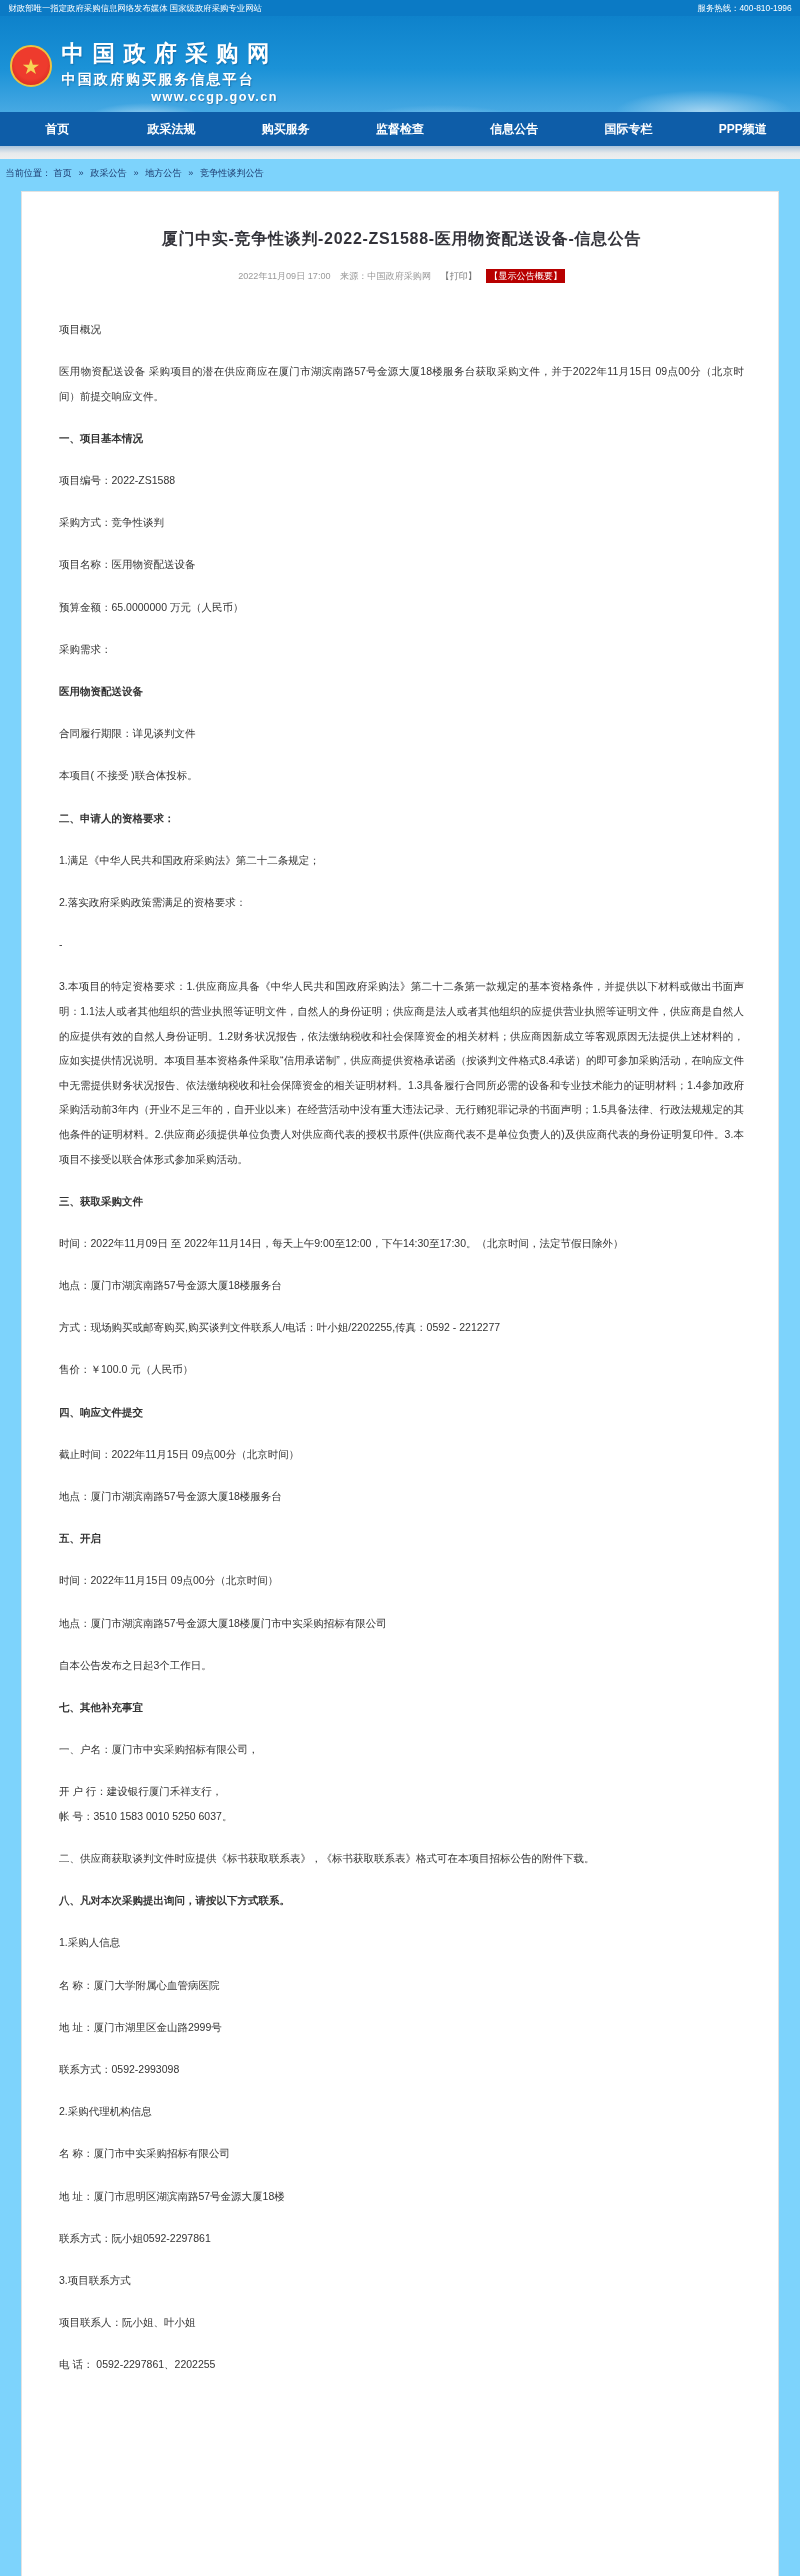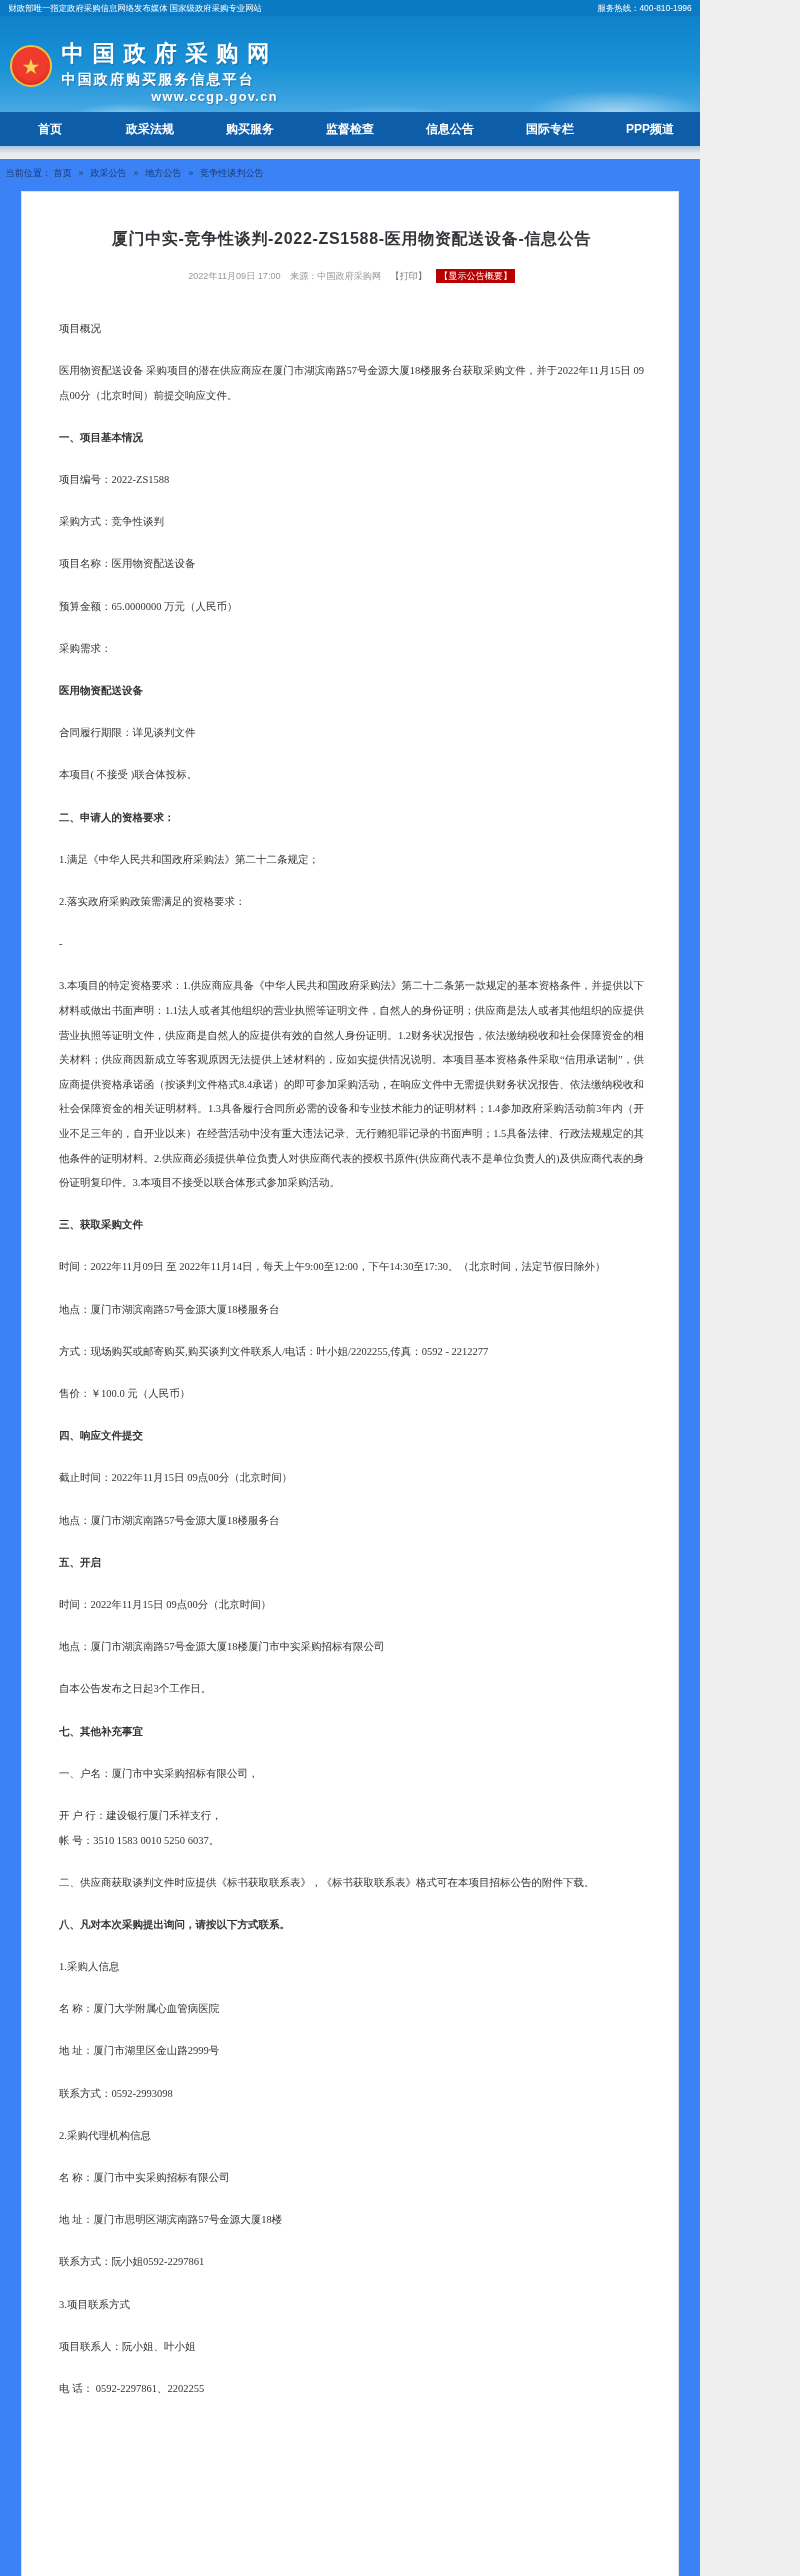--- a/index.html
+++ b/index.html
@@ -1,21 +1,21 @@
 <!DOCTYPE html>
 <html style="font-size:11.2px"><head>
 <meta charset="utf-8">
 <style>
   * { box-sizing: border-box; margin: 0; padding: 0; }
   body {
     font-family: "Liberation Sans", "DejaVu Sans", sans-serif;
     background: #efefef;
     color: #333;
   }
-  .page { width: 700px; height: 2576px; overflow: hidden; background: #3b82f6; }
+  .page { width: 800px; height: 2576px; overflow: hidden; background: #7dd3fc; }
 
   
   .topbar {
     height: 16px; background: #0b7ac5; color: #fff;
     font-size: 8.4px; line-height: 16px;
     display: flex; justify-content: space-between; padding: 0 8.4px;
   }
 
   
   .banner {
@@ -69,21 +69,21 @@
   }
   .meta-row .piece { margin: 0 3.5px; }
   .meta-print { color: #777; cursor: pointer; }
   .meta-badge {
     background: #b80000; color: #fff; padding: 2.1px 2.8px; cursor: pointer;
   }
 
   .body-text { margin-top: 34px; }
   .body-text p {
     font-size: 10.5px; line-height: 24.6px; color: #333;
-    margin: 17.6px 0; text-align: justify; font-family: Liberation Serif, serif;
+    margin: 17.6px 0; text-align: justify;
   }
   .body-text p.bold { font-weight: bold; }
   .body-text p.cont { margin-top: 0; margin-bottom: 0; }
   .body-text p.first { margin-top: 0; }
 </style>
 </head>
 <body>
 
 <div class="page">
 

